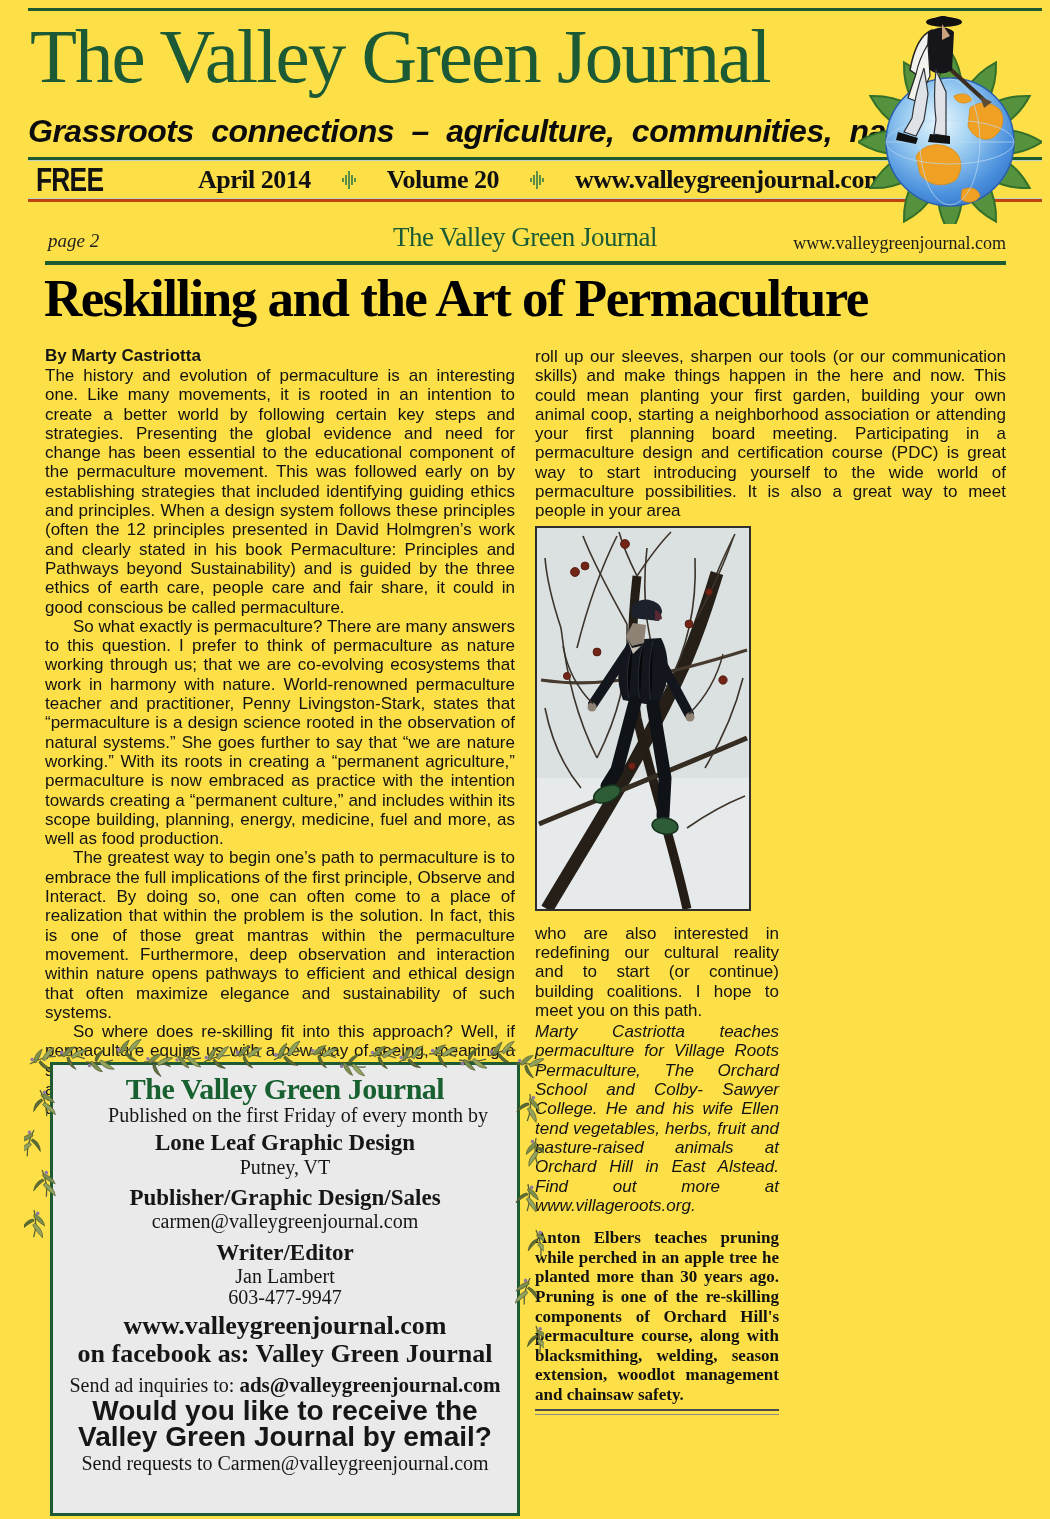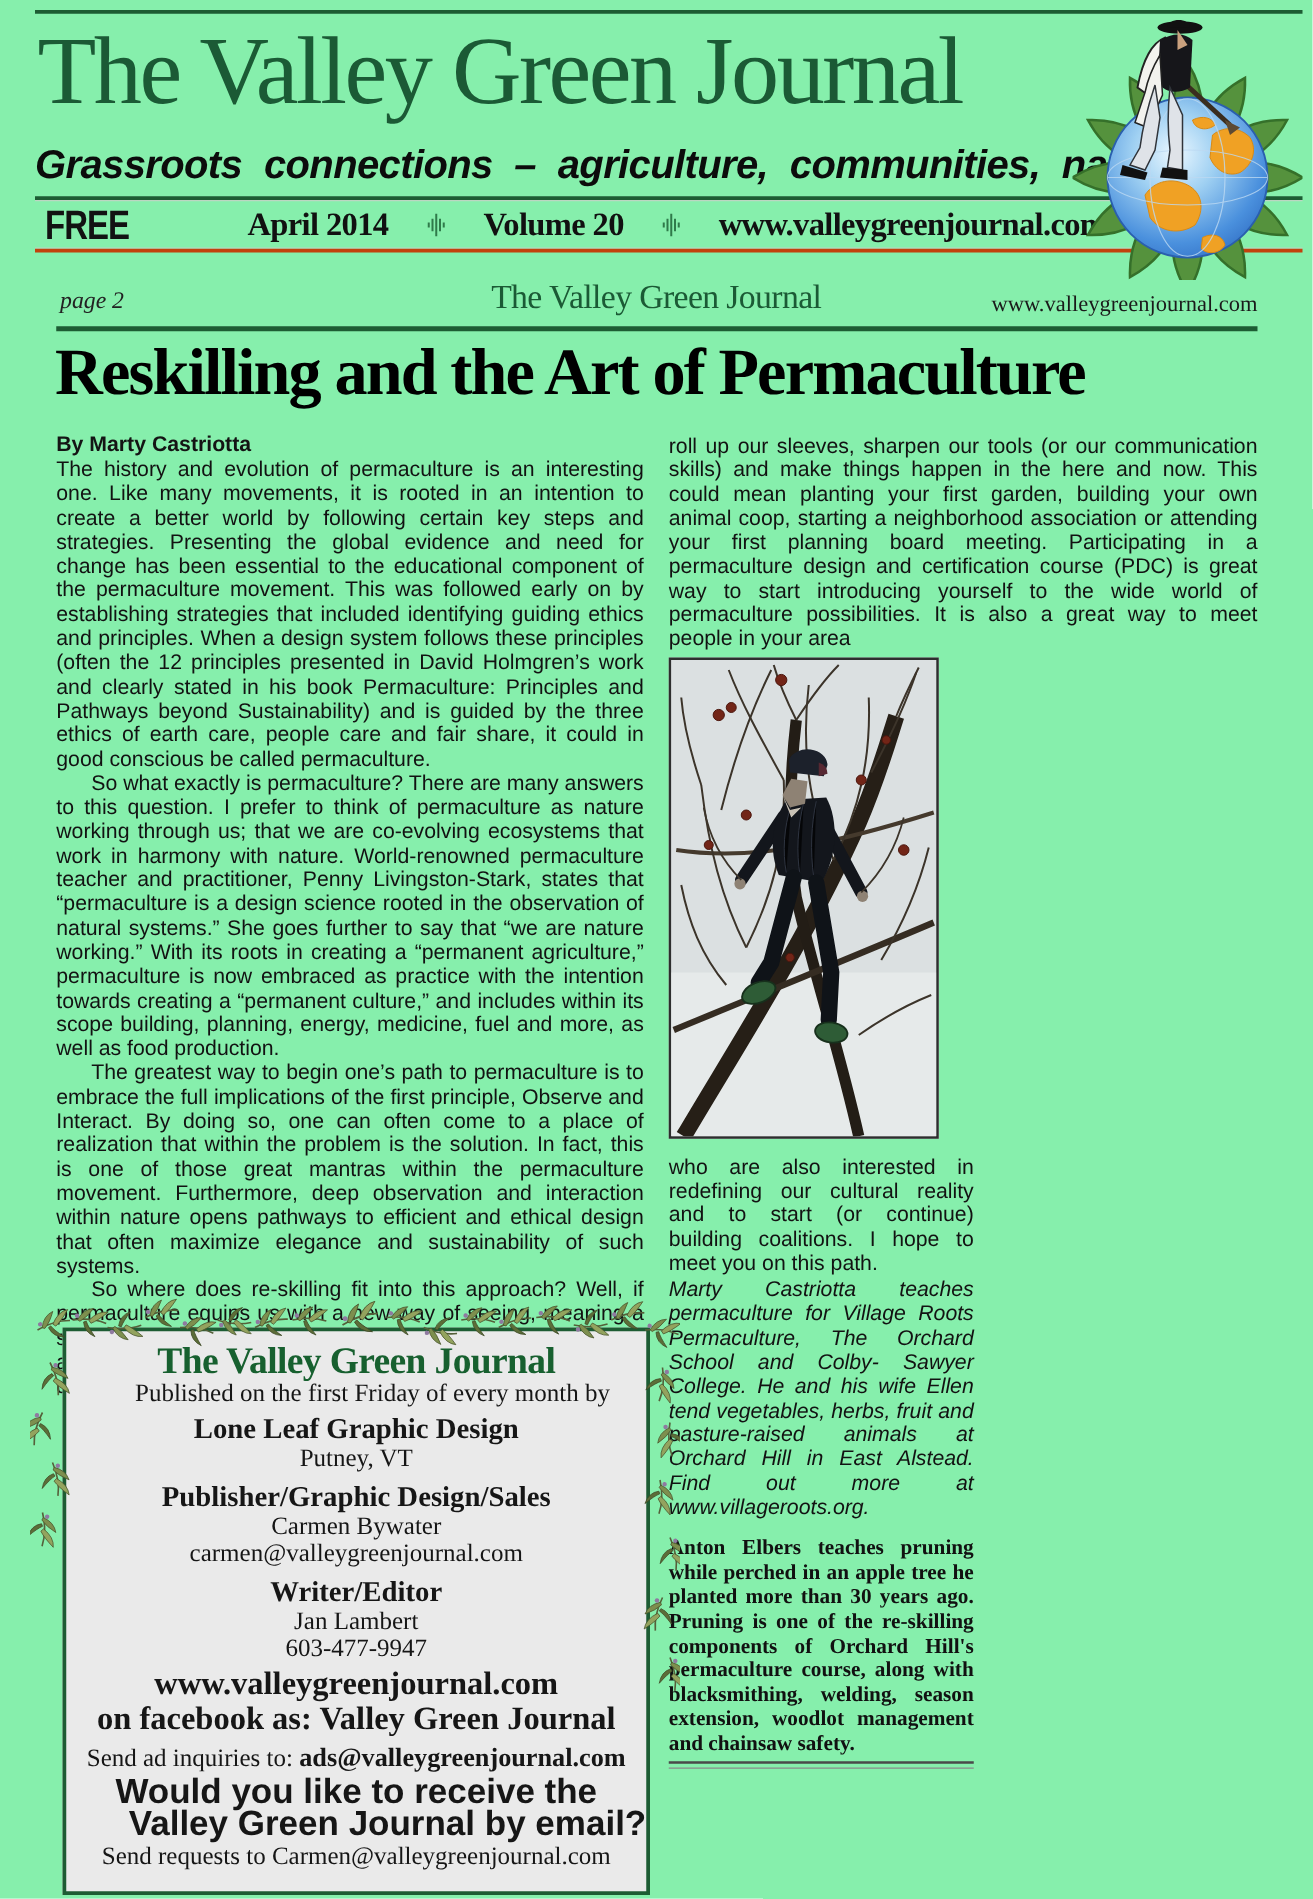--- a/index.html
+++ b/index.html
@@ -1,16 +1,16 @@
 <!DOCTYPE html>
 <html><head>
 <meta charset="utf-8">
 <style>
   html,body{margin:0;padding:0;background:#ffffff;}
-  #page{position:relative;width:1050px;height:1519px;background:#86efac;overflow:hidden;
+  #page{position:relative;width:1050px;height:1519px;background:#fde047;overflow:hidden;
         font-family:"Liberation Serif",serif;color:#141414;}
   .abs{position:absolute;}
 
   
   .top-rule{left:28px;top:8px;width:1014px;height:3px;background:#1d5c33;}
   .mast-title{left:30px;top:6px;width:845px;font-size:77px;line-height:100px;color:#1b5a35;
               letter-spacing:-2px;white-space:nowrap;font-family:"Liberation Serif",serif;}
   .tagline{left:28px;top:113px;width:840px;font-size:32px;font-style:italic;font-weight:bold;
            color:#0c0c0c;word-spacing:9px;letter-spacing:-0.5px;white-space:nowrap;
            font-family:"Liberation Sans",sans-serif;}
@@ -247,34 +247,33 @@
     </div>
   </div>
 
   <div class="abs info-box">
     <div class="ib-title">The Valley Green Journal</div>
     <div class="ib-pub">Published on the first Friday of every month by</div>
     <div class="ib-company">Lone Leaf Graphic Design</div>
     <div class="ib-loc">Putney, VT</div>
 
     <div class="ib-role">Publisher/Graphic Design/Sales</div>
-    <div class="ib-line">Carmen Bywater</div>
     <div class="ib-line">carmen@valleygreenjournal.com</div>
 
     <div class="ib-role">Writer/Editor</div>
     <div class="ib-line">Jan Lambert</div>
     <div class="ib-line">603-477-9947</div>
 
     <div class="ib-site">www.valleygreenjournal.com</div>
     <div class="ib-fb">on facebook as: Valley Green Journal</div>
     <div class="ib-adinq">
       <span>Send ad inquiries to: </span><b>ads@valleygreenjournal.com</b>
     </div>
     <div class="ib-signup">Would you like to receive the</div>
-    <div class="ib-signup" style="margin-top:0;text-align:right;">Valley Green Journal by email?</div>
+    <div class="ib-signup" style="margin-top:0;">Valley Green Journal by email?</div>
     <div class="ib-req">Send requests to Carmen@valleygreenjournal.com</div>
   </div>
 
   <svg class="abs vines" viewBox="0 0 520 344">
     <defs>
       <g id="sprig">
         <path d="M0,0 C9,-3 18,-4 27,-2" stroke="#55603a" fill="none" stroke-width="1.3"></path>
         <path d="M4,-1 Q7,-10 15,-12 Q11,-4 6,0 Z" fill="#7d8f4e" stroke="#49542c" stroke-width="0.6"></path>
         <path d="M13,-2 Q19,-11 27,-11 Q20,-3 15,0 Z" fill="#93a35e" stroke="#49542c" stroke-width="0.6"></path>
         <path d="M9,0 Q11,8 20,10 Q13,3 11,-1 Z" fill="#5c6d38" stroke="#3f4a26" stroke-width="0.6"></path>

